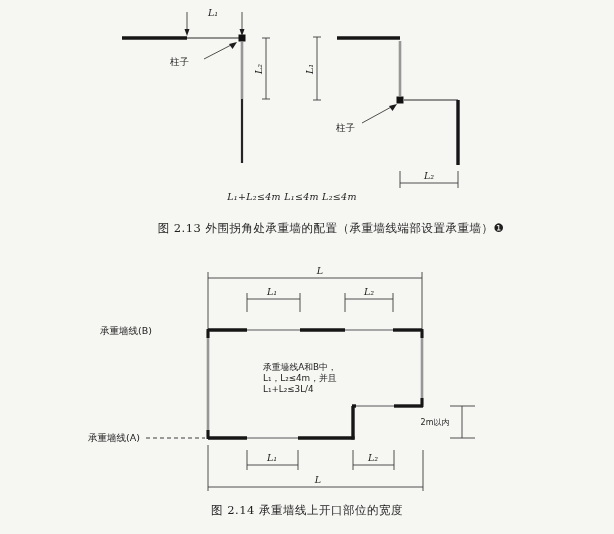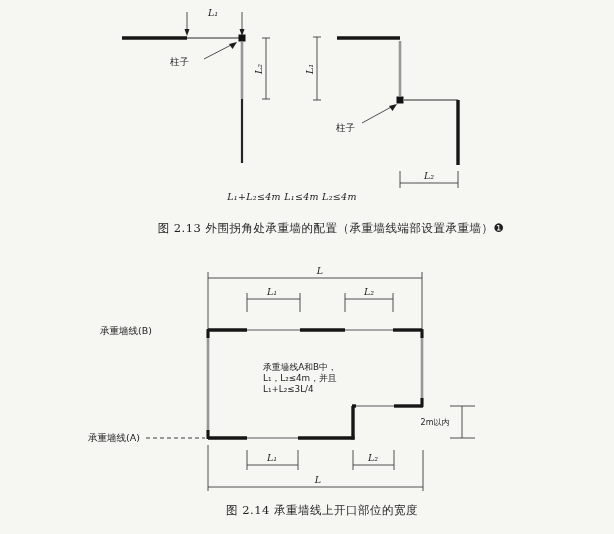--- a/index.html
+++ b/index.html
@@ -11,21 +11,21 @@
   }
   svg{position:absolute;left:0;display:block;}
   #fig1{top:0;}
   #fig2{top:263px;}
   .caption{
     position:absolute;text-align:center;
     font-family:"DejaVu Serif","DejaVu Sans",serif;
     font-size:11.5px;letter-spacing:0.5px;color:#1f1f1f;white-space:nowrap;padding-left:24px;
   }
   #cap1{top:221px;left:0;width:614px;}
-  #cap2{top:503px;left:0;width:566px;margin-left:15px;}
+  #cap2{top:503px;left:0;width:566px;}
   
   .wall{stroke:#161616;stroke-width:3.4;fill:none;}
   .wallcap{stroke:#161616;stroke-width:3;fill:none;}
   .open{stroke:#a6a6a6;stroke-width:2;fill:none;}
   .graywall{stroke:#979797;stroke-width:2.6;fill:none;}
   .blackwall2{stroke:#242424;stroke-width:2.2;fill:none;}
   .thin{stroke:#2a2a2a;stroke-width:1;fill:none;}
   .dim{stroke:#3c3c3c;stroke-width:0.9;fill:none;}
   .dash{stroke:#3c3c3c;stroke-width:1;stroke-dasharray:4 3;fill:none;}
   .col{fill:#101010;}

